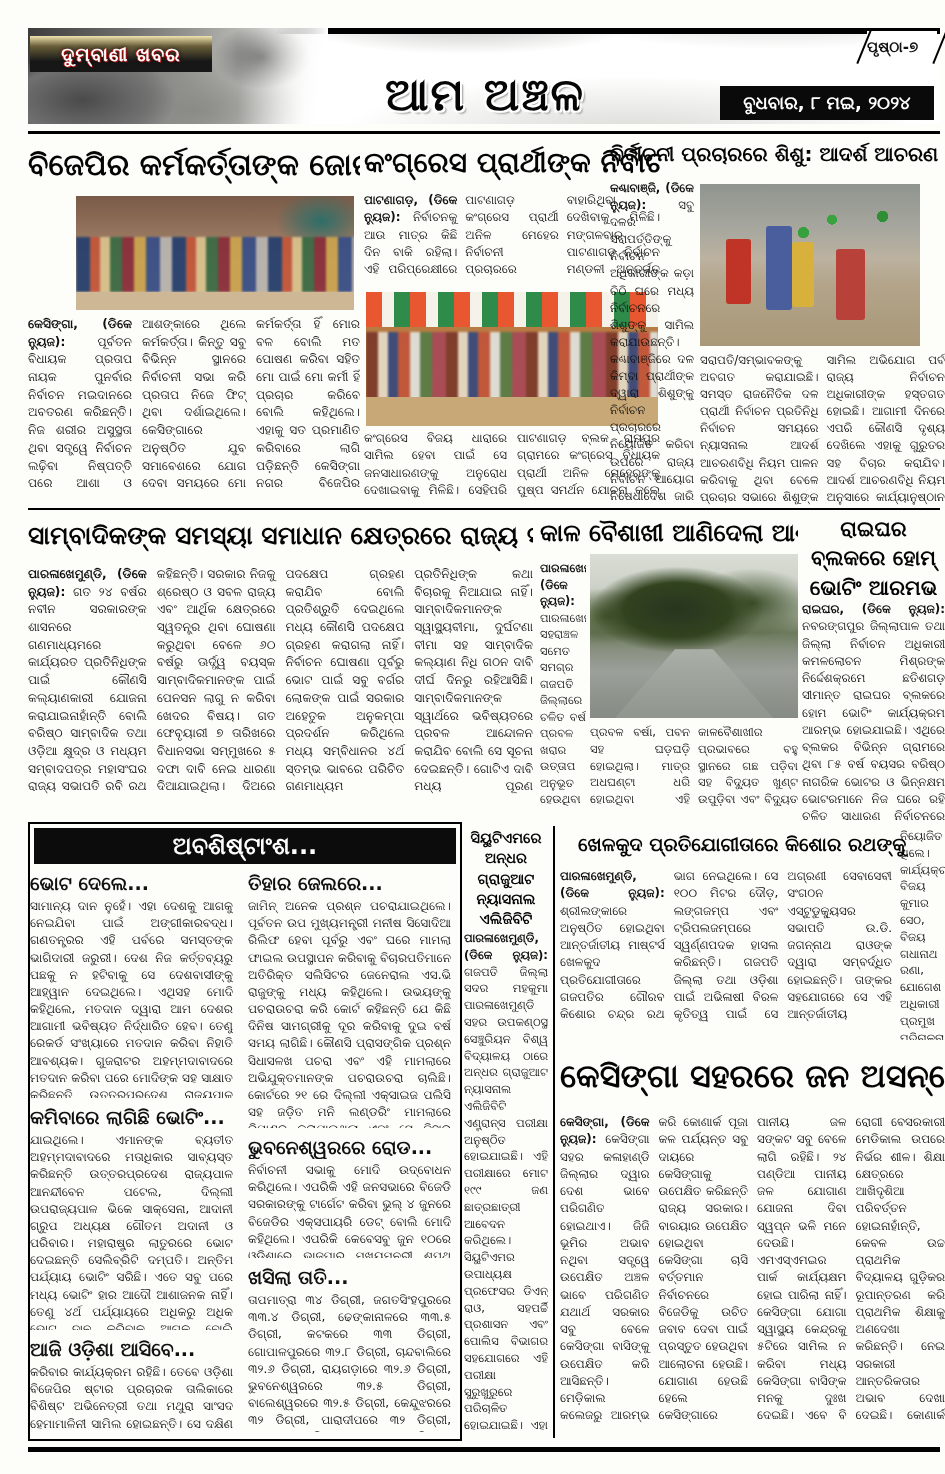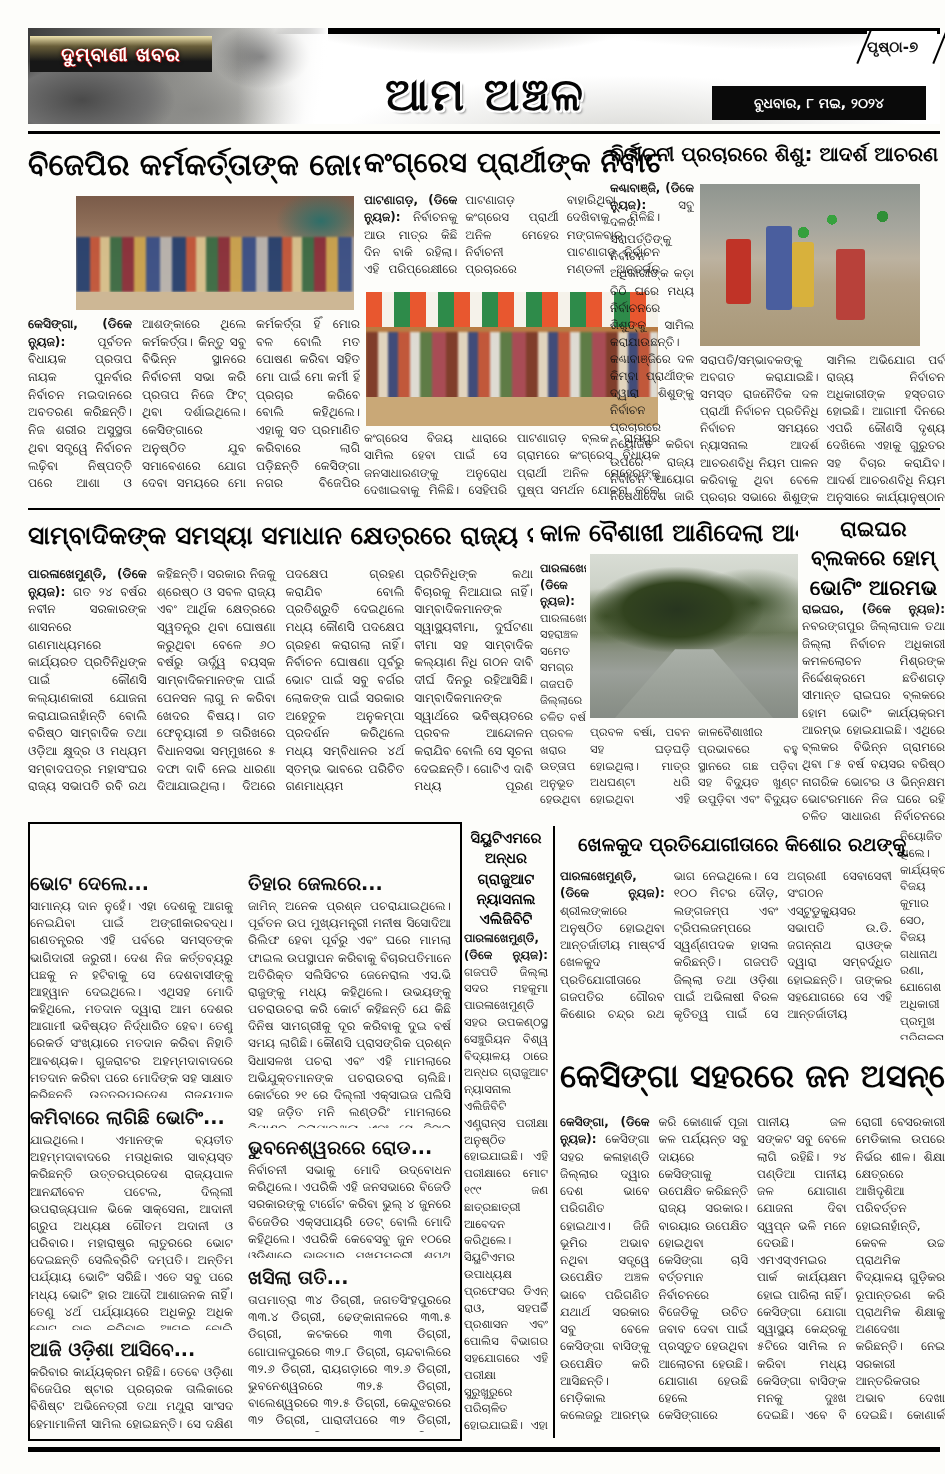--- a/index.html
+++ b/index.html
@@ -28,22 +28,22 @@
       text-shadow:1px 1px 0 #a01010, -1px 0 0 #c41414, 0 0 4px #000;white-space:nowrap;overflow:hidden;}
   .masthead{left:262px;top:40px;width:390px;height:56px;line-height:54px;text-align:center;
       font-size:45px;font-weight:900;color:#050505;letter-spacing:2px;white-space:nowrap;overflow:hidden;
       text-shadow:2px 2px 0 #fff,-2px -2px 0 #fff,2px -2px 0 #fff,-2px 2px 0 #fff,3px 3px 2px #999;}
   .page-label{right:3px;top:3px;width:70px;height:32px;line-height:32px;background:#fff;
       text-align:left;font-size:15px;font-weight:bold;white-space:nowrap;}
   .page-label::before,.page-label::after{content:"";position:absolute;top:-2px;width:2px;height:36px;
       background:#000;transform:rotate(22deg);}
   .page-label::before{left:-4px;}
   .page-label::after{right:-4px;}
-  .date-box{right:14px;bottom:4px;width:214px;height:34px;line-height:34px;background:#0a0a0a;
-      color:#fff;text-align:center;font-size:14px;font-weight:bold;white-space:nowrap;overflow:hidden;}
+  .date-box{right:6px;bottom:4px;width:214px;height:34px;line-height:34px;background:#0a0a0a;
+      color:#fff;text-align:center;font-size:18px;font-weight:bold;white-space:nowrap;overflow:hidden;}
   .rule{background:#000;}
 
   
   .hl{font-weight:800;color:#040404;text-align:center;white-space:nowrap;overflow:hidden;}
   .hl-wrap{font-weight:800;color:#040404;text-align:center;overflow:hidden;white-space:normal;}
   .body-txt{font-size:12.2px;line-height:1.45;text-align:justify;overflow:hidden;column-fill:auto;}
   .body-txt .dl{font-weight:bold;}
   .subhl{font-size:19px;font-weight:800;margin:0 0 3px 0;white-space:nowrap;overflow:hidden;}
   .boxp{font-size:12.1px;line-height:1.42;text-align:justify;overflow:hidden;margin:0 0 8px 0;}
 
@@ -173,20 +173,21 @@
 
   <div class="abs" style="left:802px;top:515px;width:143px;height:311px;">
     <div class="abs hl-wrap" style="left:0;top:0;width:143px;height:80px;line-height:1.4;font-size:21px;">ରାଇଘର ବ୍ଲକରେ ହୋମ୍ ଭୋଟିଂ ଆରମ୍ଭ</div>
     <div class="abs body-txt" style="left:0;top:86px;width:143px;height:222px;font-size:11.9px;">
       <span class="dl">ରାଇଘର, (ଡିକେ ନ୍ୟୁଜ):</span>
       <span>ନବରଙ୍ଗପୁର ଜିଲ୍ଲାପାଳ ତଥା ଜିଲ୍ଲା ନିର୍ବାଚନ ଅଧିକାରୀ କମଳଲୋଚନ ମିଶ୍ରଙ୍କ ନିର୍ଦ୍ଦେଶକ୍ରମେ ଛତିଶଗଡ଼ ସୀମାନ୍ତ ରାଇଘର ବ୍ଲକରେ ହୋମ ଭୋଟିଂ କାର୍ଯ୍ୟକ୍ରମ ଆରମ୍ଭ ହୋଇଯାଇଛି। ଏଥିରେ ବ୍ଲକର ବିଭିନ୍ନ ଗ୍ରାମରେ ଥିବା ୮୫ ବର୍ଷ ବୟସର ବରିଷ୍ଠ ନାଗରିକ ଭୋଟର ଓ ଭିନ୍ନକ୍ଷମ ଭୋଟରମାନେ ନିଜ ଘରେ ରହି ଚଳିତ ସାଧାରଣ ନିର୍ବାଚନରେ ପୋଷ୍ଟାଲ ବାଲଟ ମାଧ୍ୟମରେ ନିଜର ମତ ସାବ୍ୟସ୍ତ କରିଛନ୍ତି। ରାଇଘର ବ୍ଲକରେ ୮୫ ବର୍ଷ ବୟସର ବରିଷ୍ଠ ନାଗରିକ ଓ ଭିନ୍ନକ୍ଷମ ଭୋଟର ମୋଟ ୬୪ ଜଣ ଥିଲେ। ସେମାନଙ୍କ ମଧ୍ୟରୁ ଜଣଙ୍କ ମୃତ୍ୟୁ ଘଟିଥିବାବେଳେ ୬୩ ଜଣ ଭୋଟର ମତଦାନ କରିଛନ୍ତି। ଏହି ହୋମ ଭୋଟିଂ ପାଇଁ ବ୍ଲକର ୬ ଗୋଟି ଟିମ୍ ବିଭିନ୍ନ ଗ୍ରାମର ପ୍ରତ୍ୟେକ ଘରକୁ ଯାଇ ଭୋଟରଙ୍କ ମତଦାନ ନେଇଥିଲେ। ବ୍ଲକ ନିର୍ବାଚନ ଅଧିକାରୀ ତଥା ବିଡିଓ ଲଣ୍ଡା ସାଗର ମାଝି ହୋମ ଭୋଟିଂ କାର୍ଯ୍ୟକ୍ରମକୁ ତଦାରଖ କରିଥିଲେ। ପ୍ରତ୍ୟେକ ଟିମରେ ଜଣେ ମାଇକ୍ରୋ ଅବଜରଭର, ୨ଜଣ ପୋଲିଂ ଅଧିକାରୀ, ଭିଡିଓ ଓ ପୋଲିସ ଟିମ୍ ନିୟୋଜିତ ଥିଲେ।</span>
     </div>
   </div>
 
   <div class="abs leftbox">
+    <div class="cont-banner">ଅବଶିଷ୍ଟାଂଶ...</div>
     <div class="cont-col" style="left:0;">
       <h4 class="subhl">ଭୋଟ ଦେଲେ...</h4>
       <p class="boxp" style="height:200px;">ସାମାନ୍ୟ ଦାନ ନୁହେଁ। ଏହା ଦେଶକୁ ଆଗକୁ ନେଇଯିବା ପାଇଁ ଅଙ୍ଗୀକାରବଦ୍ଧ। ଗଣତନ୍ତ୍ରର ଏହି ପର୍ବରେ ସମସ୍ତଙ୍କ ଭାଗିଦାରୀ ଜରୁରୀ। ଦେଶ ନିଜ କର୍ତ୍ତବ୍ୟରୁ ପଛକୁ ନ ହଟିବାକୁ ସେ ଦେଶବାସୀଙ୍କୁ ଆହ୍ୱାନ ଦେଇଥିଲେ। ଏଥିସହ ମୋଦି କହିଥିଲେ, ମତଦାନ ଦ୍ୱାରା ଆମ ଦେଶର ଆଗାମୀ ଭବିଷ୍ୟତ ନିର୍ଦ୍ଧାରିତ ହେବ। ତେଣୁ ରେକର୍ଡ ସଂଖ୍ୟାରେ ମତଦାନ କରିବା ନିହାତି ଆବଶ୍ୟକ। ଗୁଜରାଟର ଅହମ୍ମଦାବାଦରେ ମତଦାନ କରିବା ପରେ ମୋଦିଙ୍କ ସହ ସାକ୍ଷାତ କରିଛନ୍ତି ଉତ୍ତରପ୍ରଦେଶ ରାଜ୍ୟପାଳ ଆନନ୍ଦୀବେନ ପଟେଲ, ଦିଲ୍ଲୀ ଉପରାଜ୍ୟପାଳ ଭିକେ ସାକ୍ସେନା, ଆଦାନୀ ଗ୍ରୁପ ଅଧ୍ୟକ୍ଷ ଗୌତମ ଅଦାନୀ ଓ ପରିବାର। ମହାରାଷ୍ଟ୍ର ଲାତୁରରେ ଭୋଟ ଦେଇଛନ୍ତି ସେଲିବ୍ରିଟି ଦମ୍ପତି ରିତେଶ ଦେଶମୁଖ ଓ ଜେନିଲିଆ ଡିସୁଜା। କ୍ରିକେଟ ତାରକା ରବୀନ୍ଦ୍ର ଜାଦେଜା ଓ ତାଙ୍କ ପତ୍ନୀ ରେବତୀ ଗୁଜରାଟରେ ଭୋଟ ଦେଇଛନ୍ତି। ଅନ୍ୟଠାରୁ ଗୁରୁତ୍ୱପୂର୍ଣ୍ଣ କଥା ହେଲା, ଗୁଜରାଟରେ ଗୋଡ଼ରେ ଭୋଟ୍ ଦେଇଛନ୍ତି ଜଣେ ବିଖ୍ୟାତ ଭୋଟର। ମତଦାନ ପ୍ରକ୍ରିୟାରେ ନିଜକୁ ସାମିଲ କରି ଅନ୍ୟମାନଙ୍କ ପାଇଁ ପ୍ରେରଣା ପାଲଟିଛନ୍ତି ଅଜିତ ଯୋଗୀ।</p>
       <h4 class="subhl">କମିବାରେ ଲାଗିଛି ଭୋଟିଂ...</h4>
       <p class="boxp" style="height:198px;">ଯାଇଥିଲେ। ଏମାନଙ୍କ ବ୍ୟତୀତ ଅହମ୍ମଦାବାଦରେ ମତାଧିକାର ସାବ୍ୟସ୍ତ କରିଛନ୍ତି ଉତ୍ତରପ୍ରଦେଶ ରାଜ୍ୟପାଳ ଆନନ୍ଦୀବେନ ପଟେଲ, ଦିଲ୍ଲୀ ଉପରାଜ୍ୟପାଳ ଭିକେ ସାକ୍ସେନା, ଆଦାନୀ ଗ୍ରୁପ ଅଧ୍ୟକ୍ଷ ଗୌତମ ଅଦାନୀ ଓ ପରିବାର। ମହାରାଷ୍ଟ୍ର ଲାତୁରରେ ଭୋଟ ଦେଇଛନ୍ତି ସେଲିବ୍ରିଟି ଦମ୍ପତି। ଅନ୍ତିମ ପର୍ଯ୍ୟାୟ ଭୋଟିଂ ସରିଛି। ଏତେ ସବୁ ପରେ ମଧ୍ୟ ଭୋଟିଂ ହାର ଆଦୌ ଆଶାଜନକ ନାହିଁ। ତେଣୁ ୪ର୍ଥ ପର୍ଯ୍ୟାୟରେ ଅଧିକରୁ ଅଧିକ ଭୋଟ ଦାନ କରିବାକୁ ଆଗକୁ ବୋଲି ବୁଦ୍ଧିଜୀବୀମାନେ ମତ ରଖିଛନ୍ତି।</p>
       <h4 class="subhl">ଆଜି ଓଡ଼ିଶା ଆସିବେ...</h4>
       <p class="boxp" style="height:84px;">କରିବାର କାର୍ଯ୍ୟକ୍ରମ ରହିଛି। ତେବେ ଓଡ଼ିଶା ବିଜେପିର ଷ୍ଟାର ପ୍ରଚାରକ ତାଲିକାରେ ବିଶିଷ୍ଟ ଅଭିନେତ୍ରୀ ତଥା ମଥୁରା ସାଂସଦ ହେମାମାଳିନୀ ସାମିଲ ହୋଇଛନ୍ତି। ସେ ଦକ୍ଷିଣ ଓଡ଼ିଶାରେ ବିଜେପି ପ୍ରାର୍ଥୀମାନଙ୍କ ପାଇଁ ଭୋଟ ଭିକ୍ଷା କରିବେ ବୋଲି ସୂଚନା ରହିଛି। ତାଙ୍କୁ କେନ୍ଦ୍ର ଦେଶାମିକ ବିମାନ ଚଳାଚଳ ମନ୍ତ୍ରୀ ଜୋତିରାଦିତ୍ୟ ସିନ୍ଧିଆଙ୍କ ସ୍ଥାନରେ ଓଡ଼ିଶା ବିଜେପିର ଷ୍ଟାର ପ୍ରଚାରକ ତାଲିକାରେ ସାମିଲ କରାଯାଇଛି।</p>
     </div>
     <div class="cont-col" style="left:218px;">
       <h4 class="subhl">ତିହାର ଜେଲରେ...</h4>

